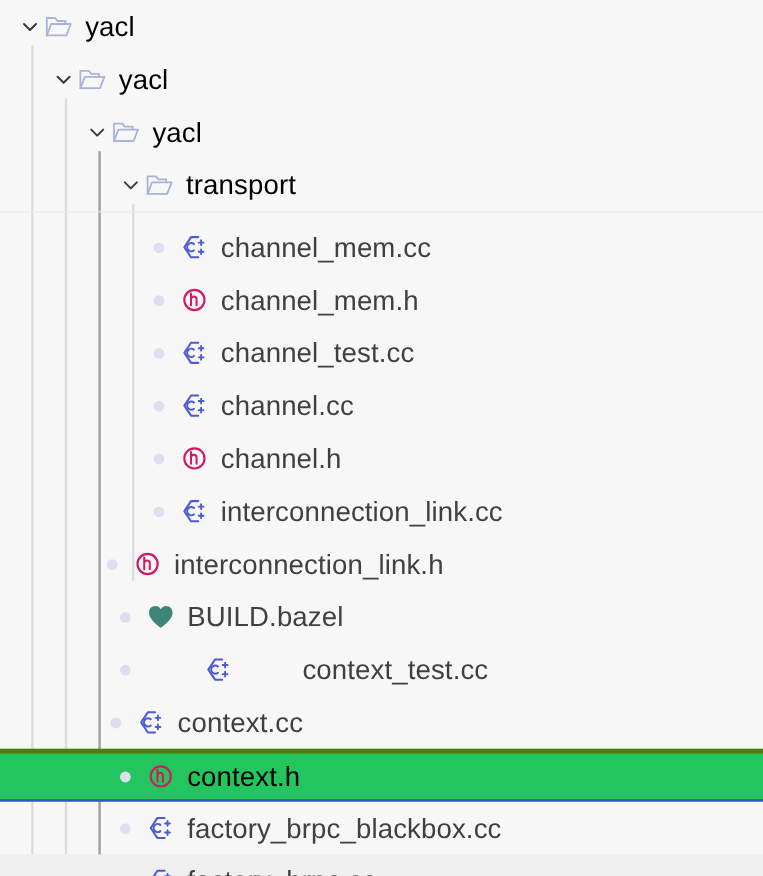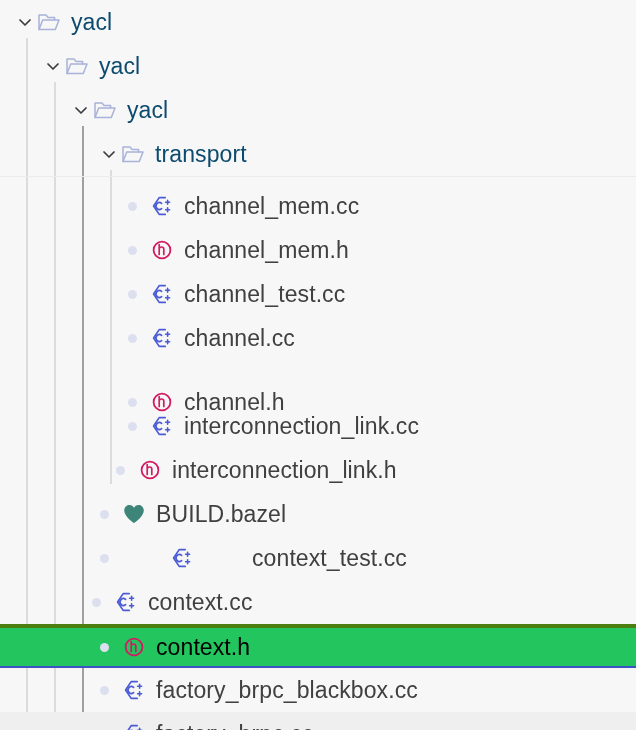--- a/index.html
+++ b/index.html
@@ -68,21 +68,21 @@
   .label {
     font-size: 23px;
     color: #404040;
     line-height: 1;
     letter-spacing: 0.1px;
   }
   .row.selected .label {
     color: #000000;
   }
   .row.folder .label {
-    color: #0c4a6e;
+    color: #000000;
   }
 
   
   .chevron {
     width: 22px;
     height: 22px;
     flex: 0 0 auto;
     display: flex;
     align-items: center;
     justify-content: center;
@@ -227,21 +227,21 @@
       <span class="file-icon">
         <svg width="24" height="24" viewBox="0 0 24 24">
           <path d="M15.2 3.6 L9.2 3.6 L3.6 12 L9.2 20.4 L15.2 20.4" fill="none" stroke="#4a5bd4" stroke-width="1.7" stroke-linejoin="round" stroke-linecap="round"></path>
           <path d="M11.6 9.4 A3.4 3.4 0 1 0 11.6 14.6" fill="none" stroke="#4a5bd4" stroke-width="1.7" stroke-linecap="round"></path>
           <path d="M17.6 6.2 V10.2 M15.6 8.2 H19.6" fill="none" stroke="#4a5bd4" stroke-width="1.6" stroke-linecap="round"></path>
           <path d="M17.6 13.8 V17.8 M15.6 15.8 H19.6" fill="none" stroke="#4a5bd4" stroke-width="1.6" stroke-linecap="round"></path>
         </svg>
       </span>
       <span class="label">channel.cc</span>
     </div>
-    <div class="row" style="top: 380px; height: 44px; padding-left: 128px;">
+    <div class="row" style="top: 360px; height: 44px; padding-left: 128px;">
       <span class="dot" style="background: rgb(220, 223, 238);"></span>
       <span class="file-icon">
         <svg width="24" height="24" viewBox="0 0 24 24">
           <circle cx="12" cy="12" r="8.4" fill="none" stroke="#d31b63" stroke-width="1.8"></circle>
           <path d="M9.2 6.6 V16.4 M9.2 11.2 C9.2 9.6 10.3 9.0 11.6 9.0 C13.0 9.0 13.8 9.8 13.8 11.3 V16.4" fill="none" stroke="#d31b63" stroke-width="1.7" stroke-linecap="round" stroke-linejoin="round"></path>
         </svg>
       </span>
       <span class="label">channel.h</span>
     </div>
     <div class="row" style="top: 404px; height: 44px; padding-left: 128px;">
@@ -249,21 +249,21 @@
       <span class="file-icon">
         <svg width="24" height="24" viewBox="0 0 24 24">
           <path d="M15.2 3.6 L9.2 3.6 L3.6 12 L9.2 20.4 L15.2 20.4" fill="none" stroke="#4a5bd4" stroke-width="1.7" stroke-linejoin="round" stroke-linecap="round"></path>
           <path d="M11.6 9.4 A3.4 3.4 0 1 0 11.6 14.6" fill="none" stroke="#4a5bd4" stroke-width="1.7" stroke-linecap="round"></path>
           <path d="M17.6 6.2 V10.2 M15.6 8.2 H19.6" fill="none" stroke="#4a5bd4" stroke-width="1.6" stroke-linecap="round"></path>
           <path d="M17.6 13.8 V17.8 M15.6 15.8 H19.6" fill="none" stroke="#4a5bd4" stroke-width="1.6" stroke-linecap="round"></path>
         </svg>
       </span>
       <span class="label">interconnection_link.cc</span>
     </div>
-    <div class="row" style="top: 448px; height: 44px; padding-left: 116px;">
+    <div class="row" style="top: 448px; height: 44px; padding-left: 89px;">
       <span class="dot" style="background: rgb(220, 223, 238);"></span>
       <span class="file-icon">
         <svg width="24" height="24" viewBox="0 0 24 24">
           <circle cx="12" cy="12" r="8.4" fill="none" stroke="#d31b63" stroke-width="1.8"></circle>
           <path d="M9.2 6.6 V16.4 M9.2 11.2 C9.2 9.6 10.3 9.0 11.6 9.0 C13.0 9.0 13.8 9.8 13.8 11.3 V16.4" fill="none" stroke="#d31b63" stroke-width="1.7" stroke-linecap="round" stroke-linejoin="round"></path>
         </svg>
       </span>
       <span class="label">interconnection_link.h</span>
     </div>
     <div class="row" style="top: 492px; height: 44px; padding-left: 100px;">

